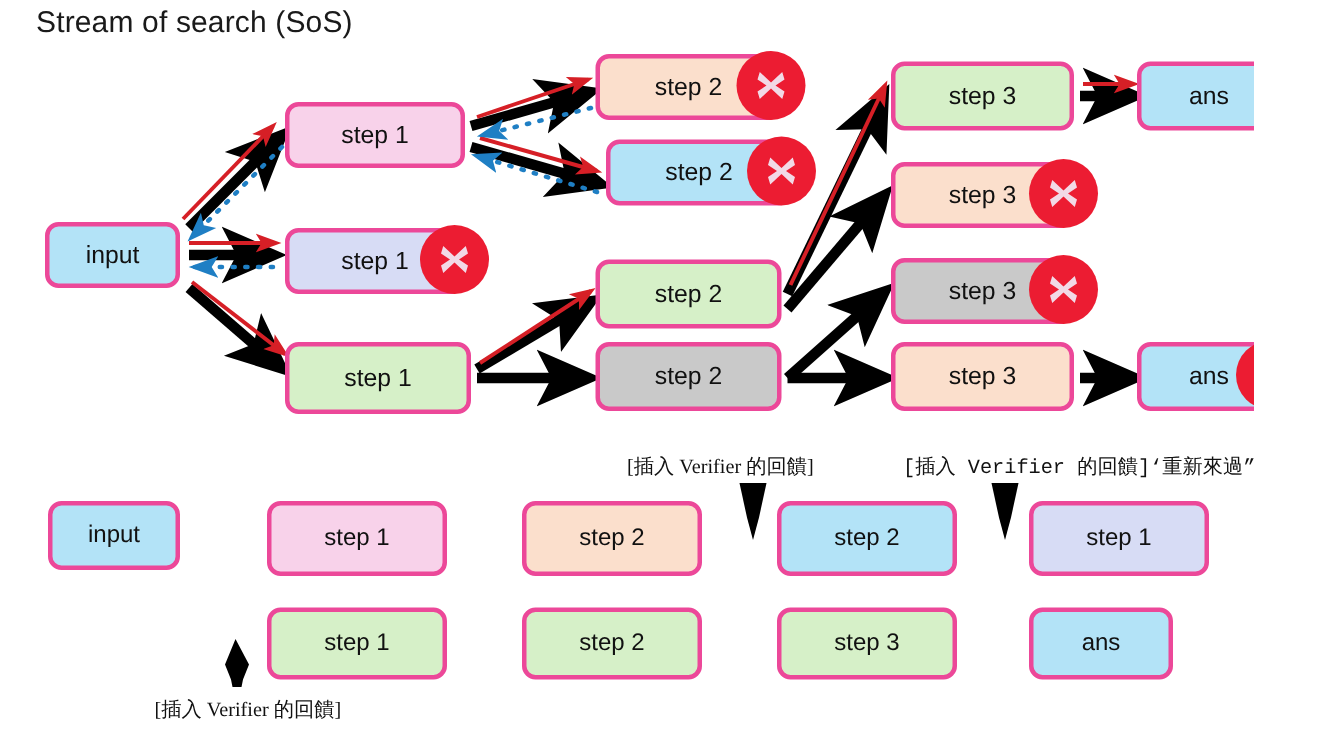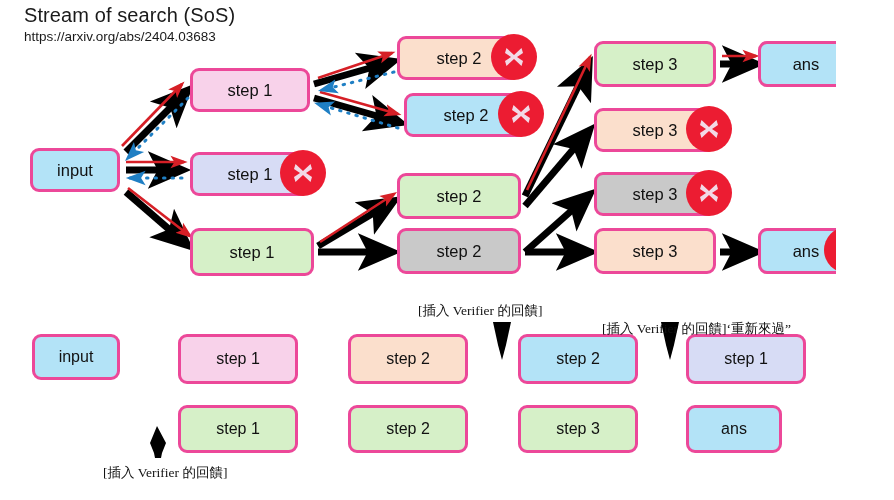--- a/index.html
+++ b/index.html
@@ -83,21 +83,20 @@
     font-family: "Liberation Sans", sans-serif;
     z-index: 2;
   }
 </style>
 </head>
 <body>
 
 <div id="page">
 
   <div class="title">Stream of search (SoS)</div>
-  <div class="subtitle">https://arxiv.org/abs/2404.03683</div>
 
   <svg id="svg-layer" viewBox="0 0 894 500">
     <defs>
       <marker id="ah-black" markerWidth="7" markerHeight="7" refX="4.6" refY="3.1" orient="auto">
         <path d="M0,0.4 L6.2,3.1 L0,5.8 L1.4,3.1 Z" fill="#000000"></path>
       </marker>
       <marker id="ah-red" markerWidth="8" markerHeight="8" refX="5.2" refY="3.1" orient="auto">
         <path d="M0,0.7 L6.6,3.1 L0,5.5 L1.5,3.1 Z" fill="#d61f26"></path>
       </marker>
       <marker id="ah-blue" markerWidth="8" markerHeight="8" refX="5.2" refY="3.1" orient="auto">
@@ -244,17 +243,17 @@
       </div>
       <div class="node small-node" style="left: 518px; top: 405px; width: 120px; height: 48px; background: rgb(214, 240, 200);">
         <span>step 3</span>
       </div>
       <div class="node small-node" style="left: 686px; top: 405px; width: 96px; height: 48px; background: rgb(179, 227, 247);">
         <span>ans</span>
       </div>
     </div>
   <div id="annotations">
       <div class="annot" style="left: 418px; top: 302px;">[插入 Verifier 的回饋]</div>
-      <div class="annot" style="left: 602px; top: 320px;">[插入 Verifier 的回饋]‘重新來過”</div>
+      <div class="annot" style="left: 602px; top: 302px; font-family: Liberation Mono, monospace;">[插入 Verifier 的回饋]‘重新來過”</div>
       <div class="annot" style="left: 103px; top: 464px;">[插入 Verifier 的回饋]</div>
     </div>
 
 </div>
 
 </body></html>

